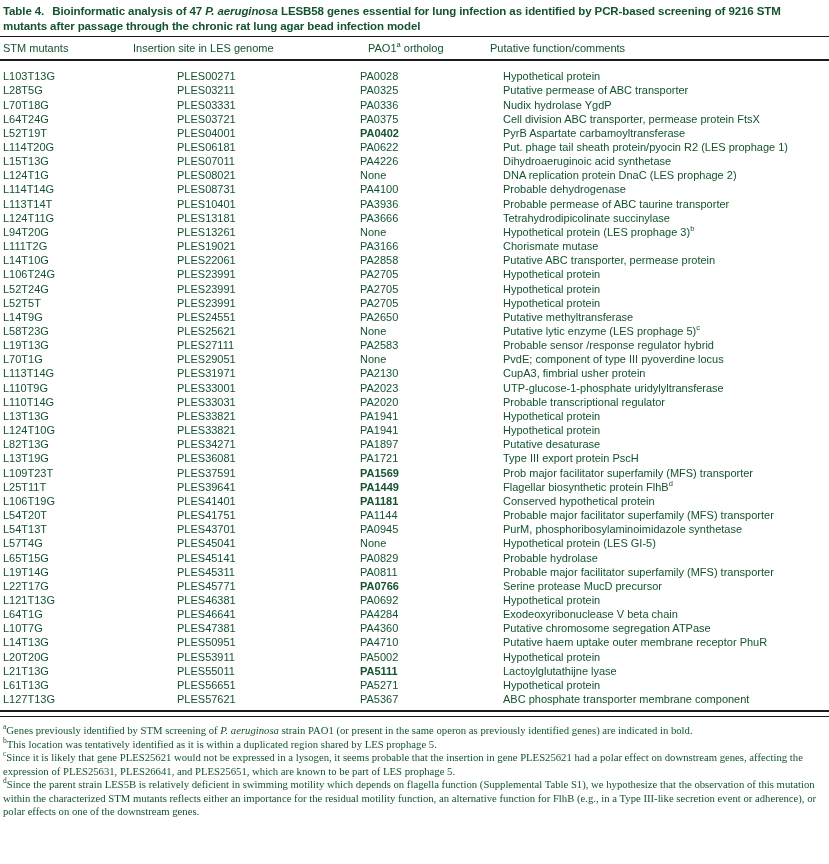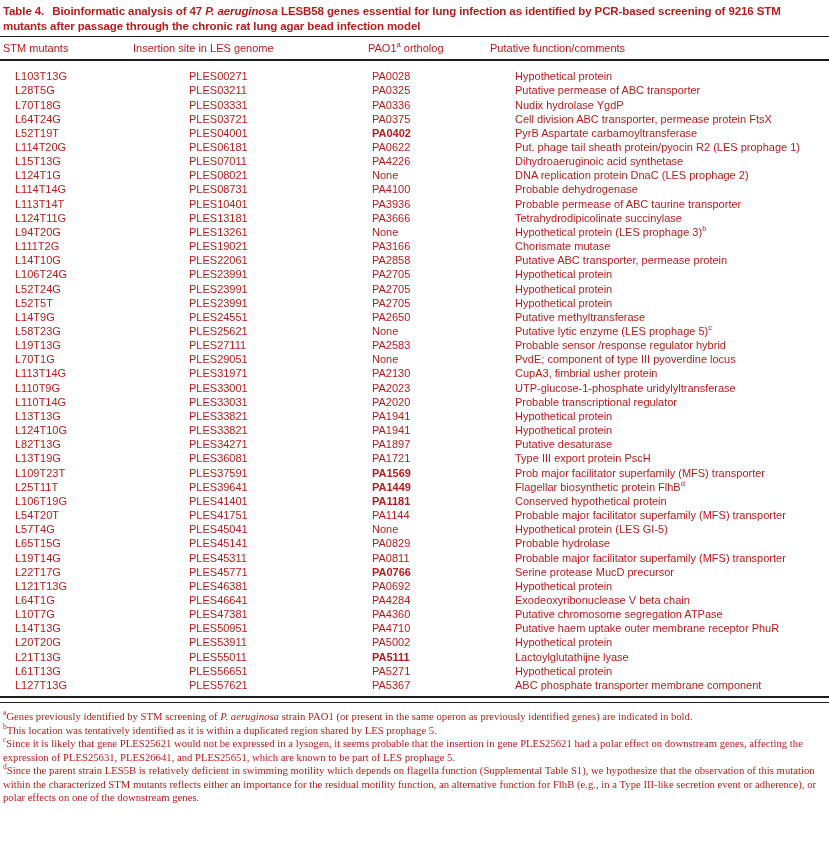--- a/index.html
+++ b/index.html
@@ -1,39 +1,39 @@
 <!DOCTYPE html>
 <html><head>
 <meta charset="utf-8">
 <style>
   html,body { margin:0; padding:0; background:#ffffff; }
   .page {
     width: 829px; height: 864px; box-sizing: border-box;
-    background:#fff; color:#b91c1c;
+    background:#fff; color:#14532d;
     font-family: "Liberation Sans", "DejaVu Sans", sans-serif;
     padding: 3px 0 0 0; overflow: hidden;
   }
   .caption {
     font-size: 11.5px; font-weight: bold; line-height: 14.6px;
     padding: 1px 2px 3px 3px; letter-spacing: -0.1px;
   }
   .caption .lbl { margin-right: 8px; }
   .caption i { font-style: italic; }
   .rule-thin  { border-top: 1px solid #1c1c1c; }
   .rule-thick { border-top: 2px solid #1c1c1c; }
   .rule-gap   { height: 4px; }
   .header-row { position: relative; height: 22px; font-size: 11px; font-weight: normal; }
   .header-row .h { position: absolute; top: 5px; white-space: nowrap; }
   .h1 { left: 3px; }
   .h2 { left: 133px; }
   .h3 { left: 368px; }
   .h4 { left: 490px; width: 335px; }
   sup { font-size: 7.5px; vertical-align: super; line-height: 0; }
   .tbody { padding: 8px 0 4px 0; font-size: 11px; }
-  .trow { display: grid; grid-template-columns: 174px 183px 143px 1fr; padding-left: 15px; height: 14.17px; line-height: 14.17px; }
+  .trow { display: grid; grid-template-columns: 174px 183px 143px 1fr; padding-left: 3px; height: 14.17px; line-height: 14.17px; }
   .trow .c { white-space: nowrap; }
   .c.bold { font-weight: bold; }
   .footnotes { padding: 7px 2px 0 3px; font-size: 10.7px; line-height: 13.5px; }
   .fn { margin: 0; font-family: Liberation Serif, serif; }
   .fn i { font-style: italic; }
 </style>
 </head>
 <body>
 
 <div class="page">
@@ -240,20 +240,26 @@
         <span class="c c3 bold">PA1181</span>
         <span class="c c4">Conserved hypothetical protein</span>
       </div>
       <div class="trow">
         <span class="c c1">L54T20T</span>
         <span class="c c2">PLES41751</span>
         <span class="c c3">PA1144</span>
         <span class="c c4">Probable major facilitator superfamily (MFS) transporter</span>
       </div>
       <div class="trow">
+        <span class="c c1">L54T13T</span>
+        <span class="c c2">PLES43701</span>
+        <span class="c c3">PA0945</span>
+        <span class="c c4">PurM, phosphoribosylaminoimidazole synthetase</span>
+      </div>
+      <div class="trow">
         <span class="c c1">L57T4G</span>
         <span class="c c2">PLES45041</span>
         <span class="c c3">None</span>
         <span class="c c4">Hypothetical protein (LES GI-5)</span>
       </div>
       <div class="trow">
         <span class="c c1">L65T15G</span>
         <span class="c c2">PLES45141</span>
         <span class="c c3">PA0829</span>
         <span class="c c4">Probable hydrolase</span>

